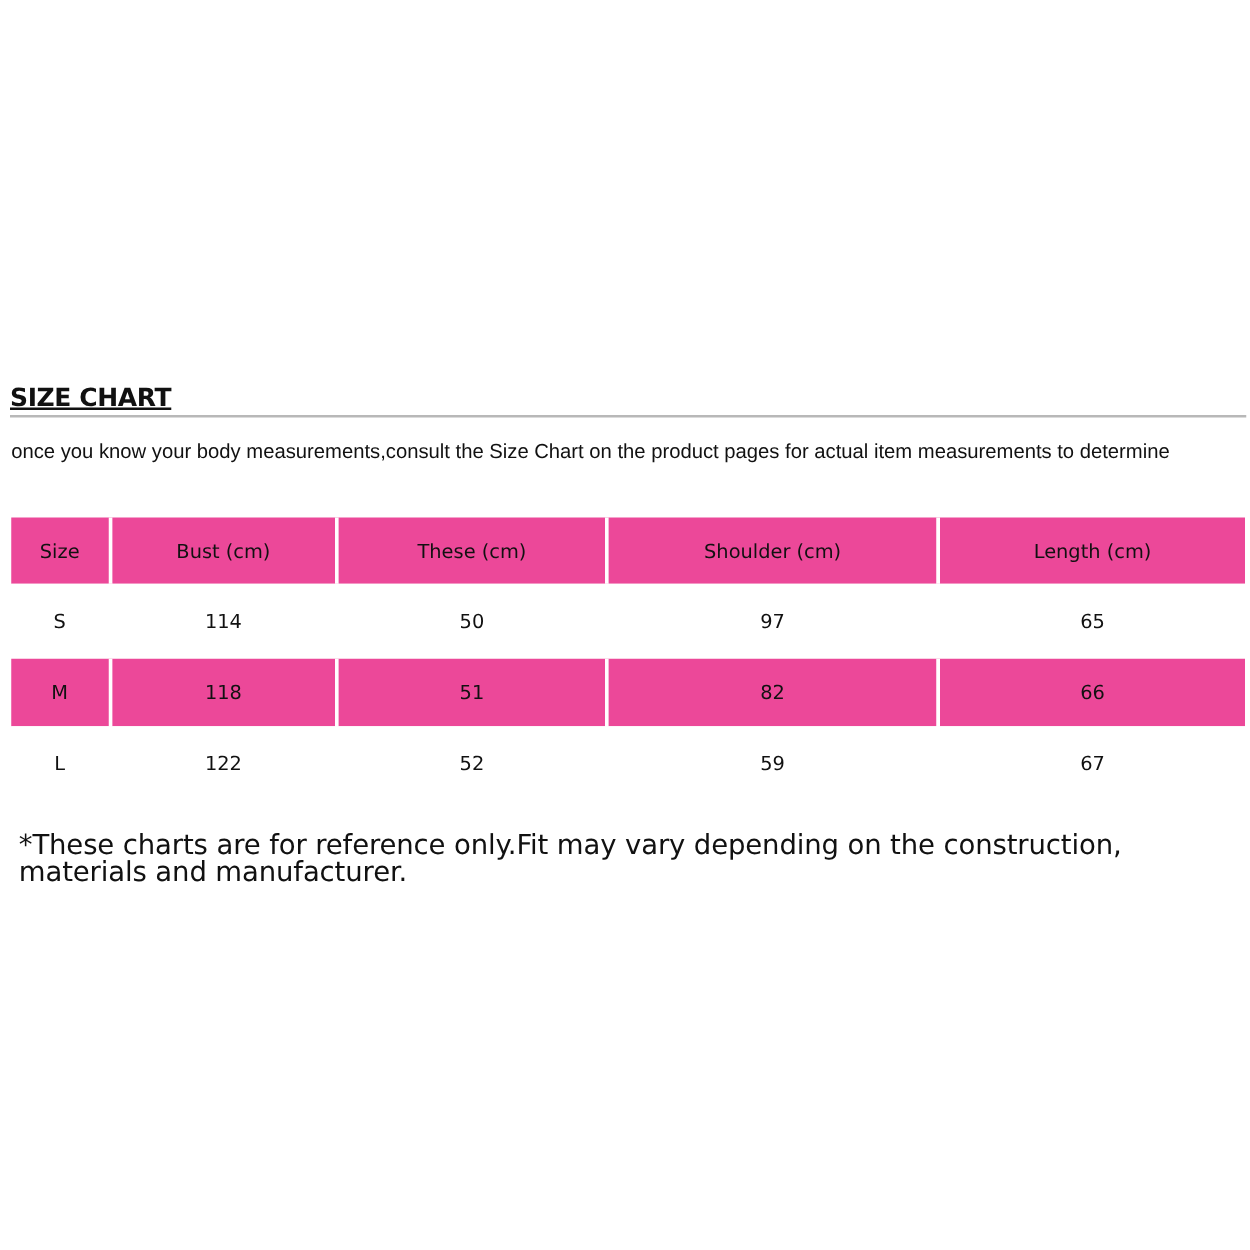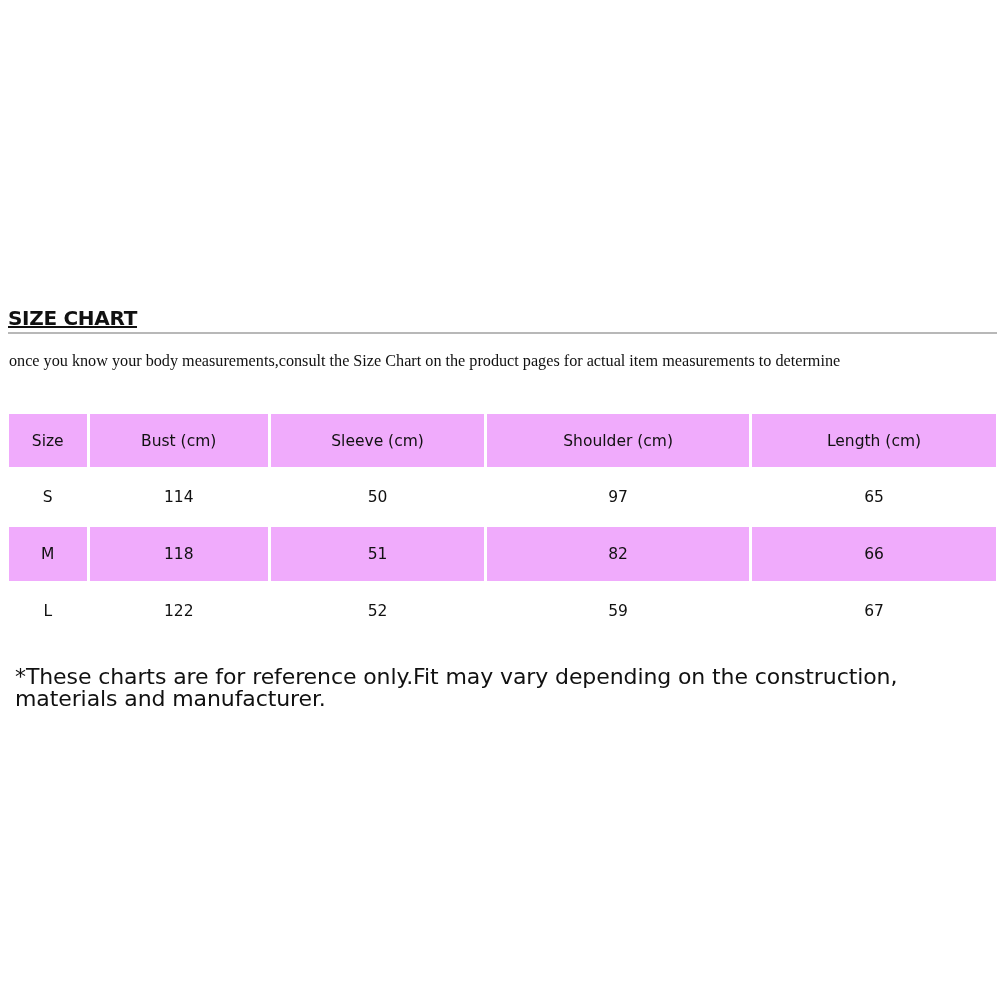--- a/index.html
+++ b/index.html
@@ -33,21 +33,21 @@
       top: 332px;
       width: 989px;
       height: 2px;
       background: #b8b8b8;
     }
     .intro {
       position: absolute;
       left: 9px;
       top: 351px;
       width: 980px;
-      font-family: Liberation Serif, serif;
+      font-family: Liberation Sans, sans-serif;
       font-size: 16.2px;
       line-height: 21px;
       color: #111111;
       margin: 0;
     }
     .size-table {
       position: absolute;
       left: 9px;
       top: 414px;
       width: 987px;
@@ -61,21 +61,21 @@
       font-weight: normal;
       text-align: center;
       vertical-align: middle;
       padding: 0;
       border-right: 3px solid #ffffff;
     }
     .size-table tr > *:last-child {
       border-right: none;
     }
     .size-table .shaded > * {
-      background: #f0abfc;
+      background: #ec4899;
       height: 54px;
     }
     .size-table .plain > * {
       background: #ffffff;
       height: 60px;
     }
     .size-table .header-row > * {
       height: 53px;
     }
     .col-size { width: 78px; }
@@ -103,21 +103,21 @@
 
 <p class="intro">
   <span>once you know your body measurements,consult the Size Chart on the product pages for actual item measurements to determine</span><br>
 </p>
 
 <table class="size-table">
   <thead>
     <tr class="shaded header-row">
       <th class="col-size">Size</th>
       <th class="col-bust">Bust (cm)</th>
-      <th class="col-sleeve">Sleeve (cm)</th>
+      <th class="col-sleeve">These (cm)</th>
       <th class="col-shoulder">Shoulder (cm)</th>
       <th class="col-length">Length (cm)</th>
     </tr>
   </thead>
   <tbody>
     <tr class="plain">
       <td>S</td>
       <td>114</td>
       <td>50</td>
       <td>97</td>

